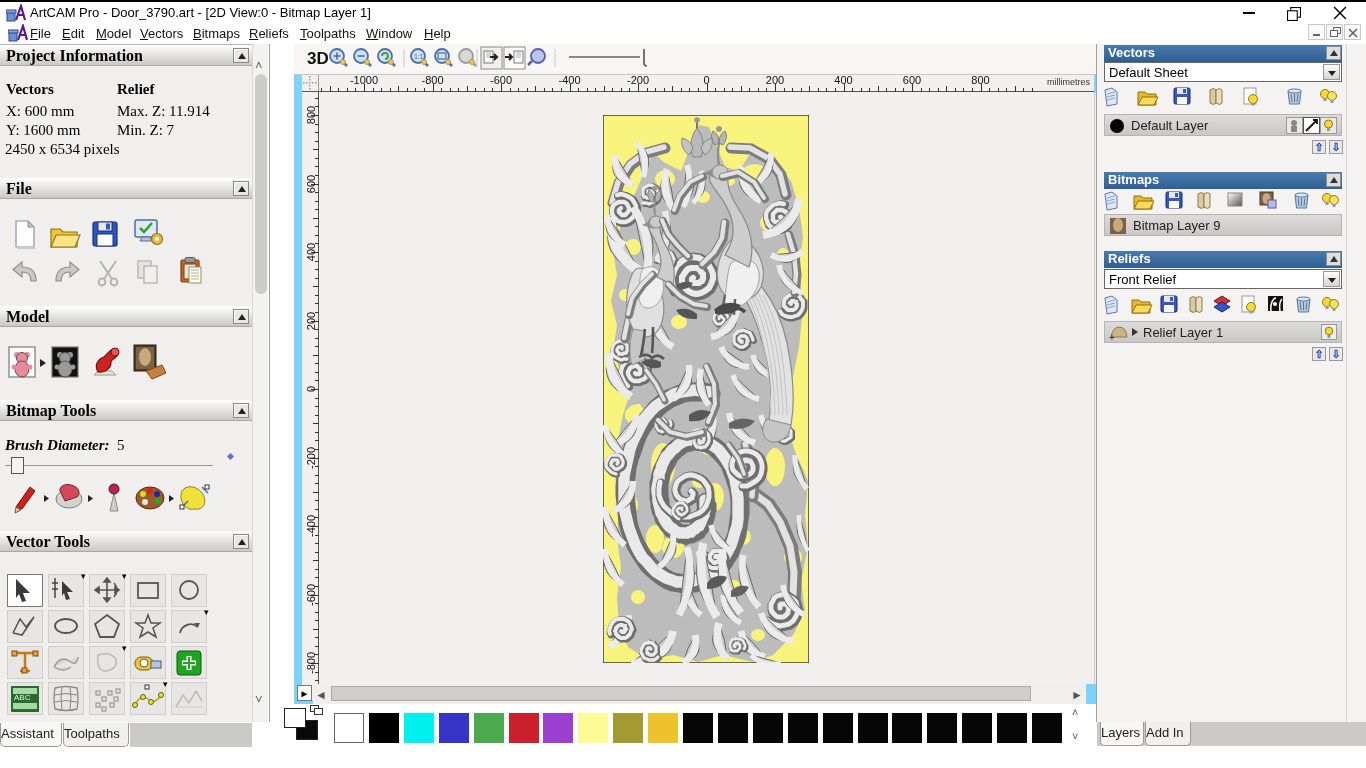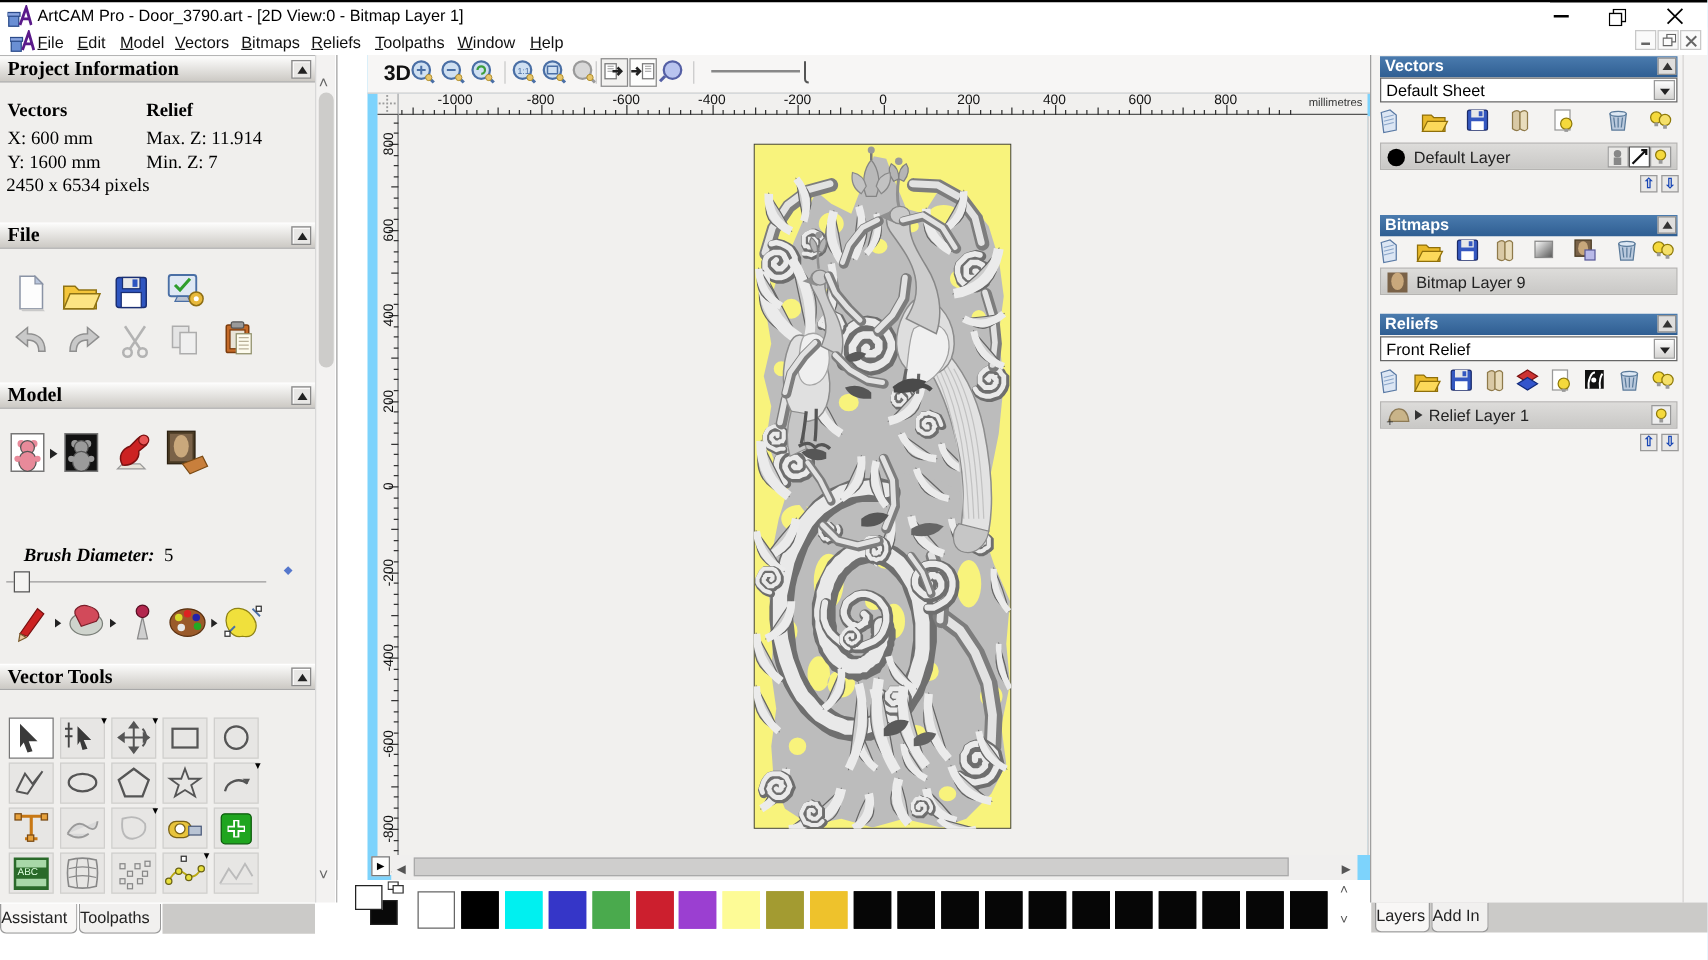--- a/index.html
+++ b/index.html
@@ -218,21 +218,25 @@
             <circle cx="25" cy="7" r="4" fill="#e85555" stroke="#7a1111"></circle>
           </g>
           <g transform="translate(134,4)">
             <rect x="0" y="0" width="22" height="26" fill="#4a3b24" stroke="#2a1f0f"></rect>
             <rect x="2" y="2" width="18" height="22" fill="#7a6248"></rect>
             <ellipse cx="11" cy="12" rx="6" ry="9" fill="#c9a87c"></ellipse>
             <path d="M12 26 l16 -6 l4 8 l-14 6 Z" fill="#c87f3c" stroke="#7a4a14"></path>
           </g>
         </svg>
       </div>
-    <div class="serif" style="position:absolute;left:19px;top:392px;font-size:15px;font-weight:bold;font-style:italic;">Brush Diameter:&nbsp; <span style="font-style:normal;font-weight:normal;">5</span></div>
+    <div class="lhead" style="top:355px;">
+        <span class="t">Bitmap Tools</span>
+        <span class="rollbtn"></span>
+      </div>
+    <div class="serif" style="position:absolute;left:5px;top:392px;font-size:15px;font-weight:bold;font-style:italic;">Brush Diameter:&nbsp; <span style="font-style:normal;font-weight:normal;">5</span></div>
     <div style="position:absolute;left:228px;top:409px;width:5px;height:5px;background:#5577cc;transform:rotate(45deg);"></div>
     <div style="position:absolute;left:5px;top:420px;width:208px;height:1px;background:#999;"></div>
     <div style="position:absolute;left:11px;top:412px;width:13px;height:17px;background:#f5f4f2;border:1px solid #555;"></div>
     <div id="brushicons" class="abs" style="left:0;top:436px;">
         <svg width="252" height="40" style="position:absolute;left:0;top:0;">
           <g transform="translate(14,2)">
             <path d="M2 24 L16 4 L21 8 L8 26 Z" fill="#cc2222" stroke="#7a1111"></path>
             <path d="M2 24 l-1 6 l6 -3 Z" fill="#e8c7a0" stroke="#7a5a2a"></path>
           </g>
           <path d="M44 14 l5 3.5 l-5 3.5 Z" fill="#222"></path>

